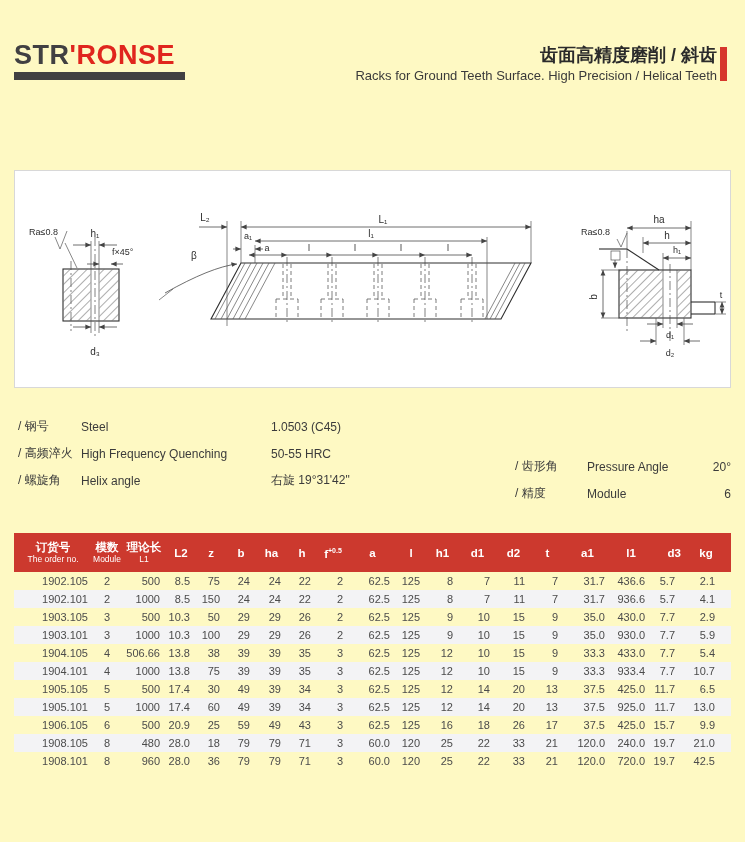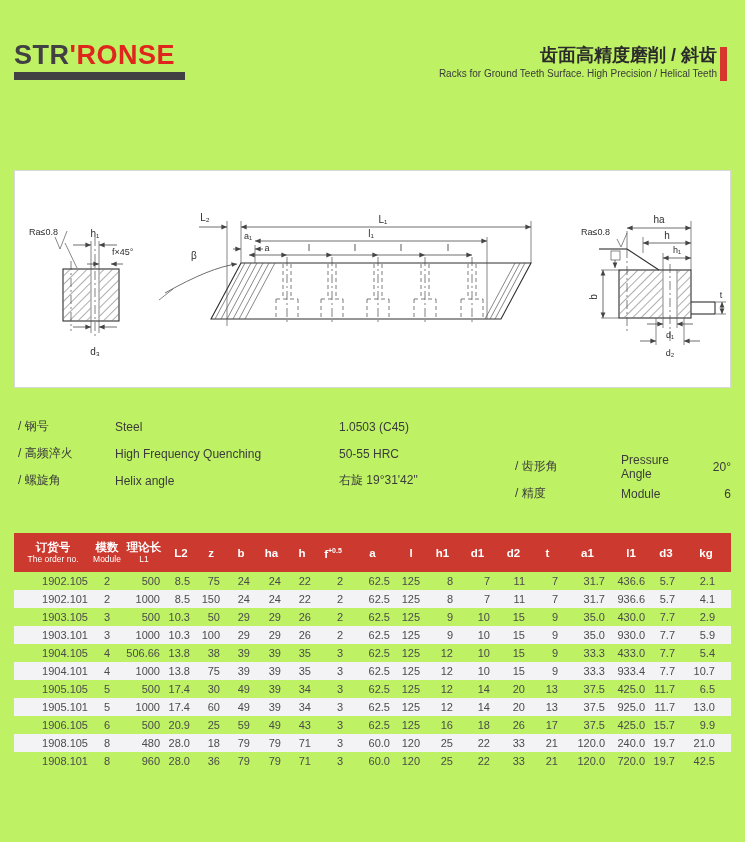--- a/index.html
+++ b/index.html
@@ -6,49 +6,49 @@
     --red-table:#cc392e;
     --red-accent:#d6372c;
     --logo-dark:#414042;
     --logo-red:#e0251d;
     --stripe:#f3f3f5;
     --ink:#3a3a3a;
   }
   *{margin:0;padding:0;box-sizing:border-box;}
   html,body{background:#ffffff;}
   body{font-family:"Liberation Sans","DejaVu Sans",sans-serif;color:var(--ink);}
-  #page{position:relative;width:745px;height:842px;background:#bef264;overflow:hidden;}
+  #page{position:relative;width:745px;height:842px;background:#fef9c3;overflow:hidden;}
 
   
   .logo{position:absolute;left:14px;top:42px;width:200px;}
   .logo-text{font-size:27px;font-weight:800;letter-spacing:.5px;line-height:27px;white-space:nowrap;}
   .logo-str{color:var(--logo-dark);}
   .logo-ronse{color:var(--logo-red);}
   .logo-bar{width:171px;height:8px;background:var(--logo-dark);margin-top:3px;}
   .titles{position:absolute;right:28px;top:45px;text-align:right;margin-left:41px;}
   .title-zh{font-size:18px;font-weight:700;color:#2b2b2b;line-height:20px;}
-  .title-en{font-size:10px;color:#3a3a3a;margin-top:3px;}
+  .title-en{font-size:13px;color:#3a3a3a;margin-top:3px;}
   .title-redbar{position:absolute;left:720px;top:47px;width:7px;height:34px;background:var(--red-accent);}
 
   
   .diagram-box{position:absolute;left:14px;top:170px;width:717px;height:218px;border:1px solid #d8d8d8;background:#fff;}
   .diagram-box svg{display:block;}
   .ol{stroke:#2e2e2e;stroke-width:1.1;fill:none;}
   .thin{stroke:#555;stroke-width:.7;fill:none;}
   .dim{stroke:#4a4a4a;stroke-width:.8;fill:none;}
   .dash{stroke:#5a5a5a;stroke-width:.8;fill:none;stroke-dasharray:4 3;}
   .cl{stroke:#4a4a4a;stroke-width:.7;fill:none;stroke-dasharray:9 3 2 3;}
   text.dl{font-size:10px;fill:#2e2e2e;}
   text.dls{font-size:9px;fill:#2e2e2e;}
 
   
   .specs{position:absolute;left:14px;top:413px;width:717px;}
   .spec-col-left{position:absolute;left:0;top:0;width:490px;}
   .spec-col-right{position:absolute;left:498px;top:0;width:219px;margin-top:40px;}
-  .spec-row{display:flex;align-items:center;height:27px;font-size:12px;color:#3b3b3b;gap:34px;}
+  .spec-row{display:flex;align-items:center;height:27px;font-size:12px;color:#3b3b3b;}
   .spec-zh{width:67px;padding-left:4px;flex:none;}
   .spec-en{width:190px;flex:none;}
   .spec-val{flex:none;}
   .spec-col-right .spec-zh{width:75px;padding-left:3px;}
   .spec-col-right .spec-en{width:auto;flex:1;}
   .spec-col-right .spec-val{margin-left:auto;padding-right:0px;}
 
   
   .rack-table{position:absolute;left:14px;top:533px;width:717px;border-collapse:collapse;table-layout:fixed;}
   .rack-table thead th{background:var(--red-table);color:#fff;font-weight:700;height:39px;vertical-align:middle;padding:0;font-size:11px;line-height:12px;}
@@ -331,21 +331,21 @@
           </th>
           <th style="width: 33px;">
             <div class="l1">t</div>
           </th>
           <th style="width: 47px;">
             <div class="l1">a1</div>
           </th>
           <th style="width: 40px;">
             <div class="l1">l1</div>
           </th>
-          <th style="width: 30px;">
+          <th style="width: 30px; text-align: right;">
             <div class="l1">d3</div>
           </th>
           <th style="width: 50px;">
             <div class="l1">kg</div>
           </th>
         </tr>
       </thead>
     <tbody id="tbody-rows">
         <tr>
           <td>1902.105</td>

